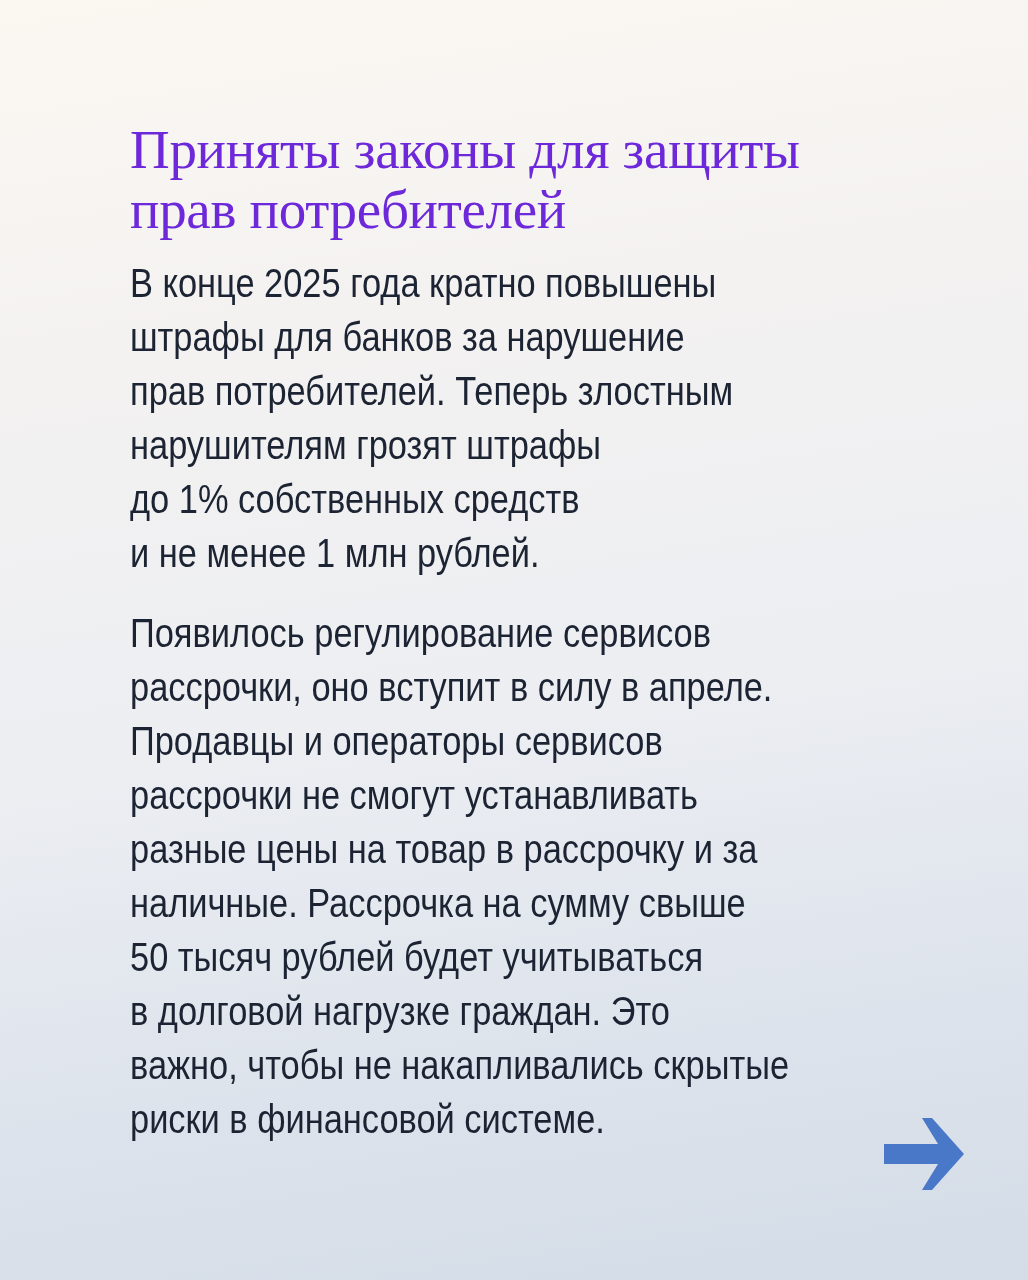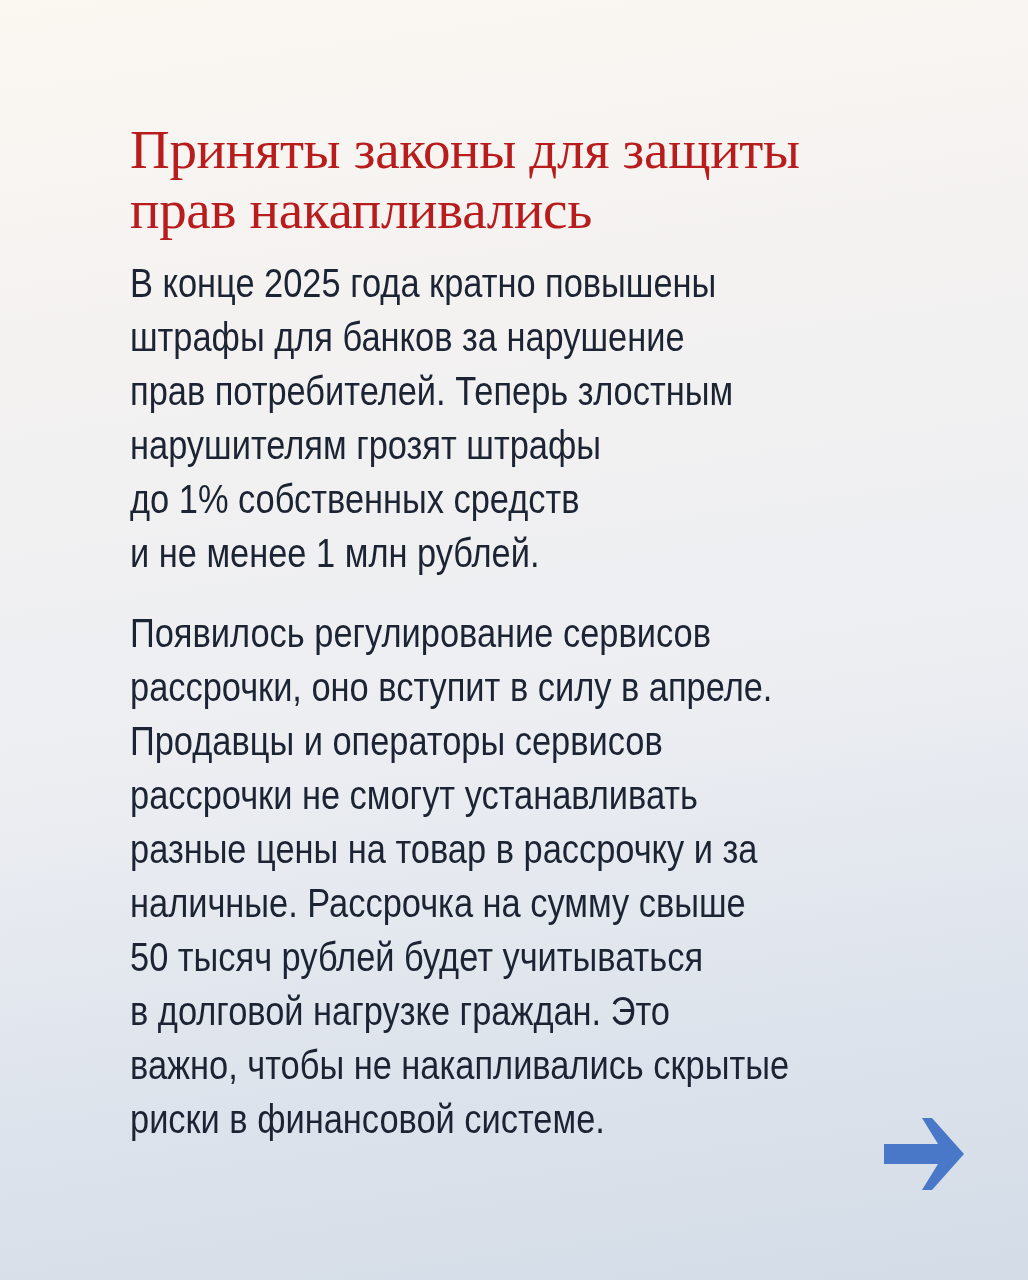--- a/index.html
+++ b/index.html
@@ -4,21 +4,21 @@
 <style>
   html, body { margin: 0; padding: 0; }
   body {
     width: 1028px; height: 1280px; overflow: hidden;
     background: linear-gradient(172deg, #fbf8f2 0%, #f4f2f1 25%, #eceef2 55%, #dde3ec 80%, #d3dce7 100%);
     position: relative;
   }
   .card { position: absolute; left: 130px; top: 120px; width: 860px; }
   .title {
     font-family: "Liberation Serif", "DejaVu Serif", serif;
-    color: #b91c1c;
+    color: #6d28d9;
     font-size: 55px;
     line-height: 60px;
     margin: 0;
     font-weight: normal;
     letter-spacing: -0.3px;
   }
   .para {
     font-family: "Liberation Sans", "DejaVu Sans", sans-serif;
     color: #1c2433;
     font-size: 40px;
@@ -35,21 +35,21 @@
     position: absolute; left: 882px; top: 1112px; width: 84px; height: 84px;
     cursor: pointer;
   }
 </style>
 </head>
 <body>
 
 <div class="card">
   <h1 class="title">
     <span style="display:block">Приняты законы для защиты</span>
-    <span style="display:block">прав накапливались</span>
+    <span style="display:block">прав потребителей</span>
   </h1>
 
   <p class="para p1">
     <span class="line">В конце 2025 года кратно повышены</span>
     <span class="line">штрафы для банков за нарушение</span>
     <span class="line">прав потребителей. Теперь злостным</span>
     <span class="line">нарушителям грозят штрафы</span>
     <span class="line">до 1% собственных средств</span>
     <span class="line">и не менее 1 млн рублей.</span>
   </p>

